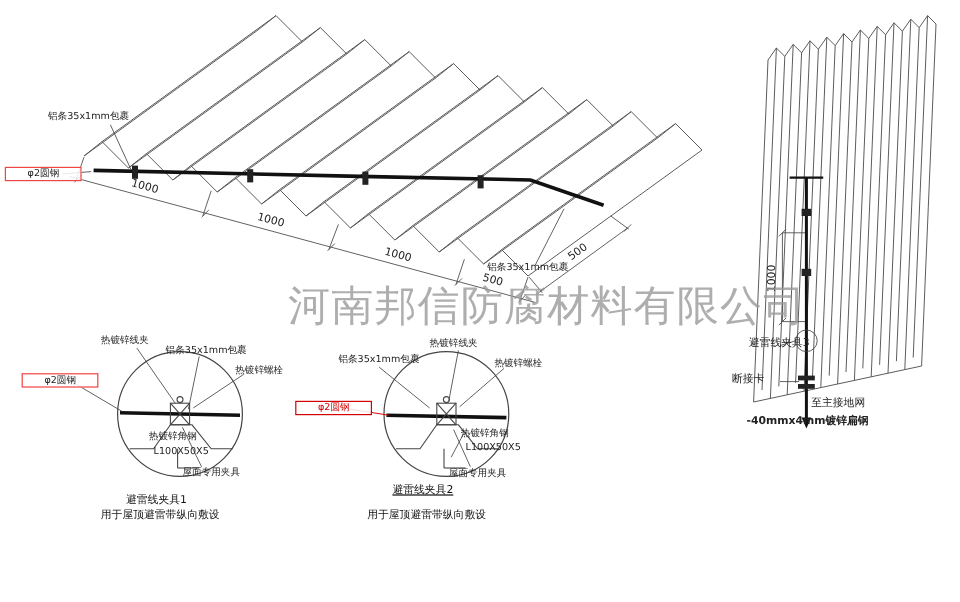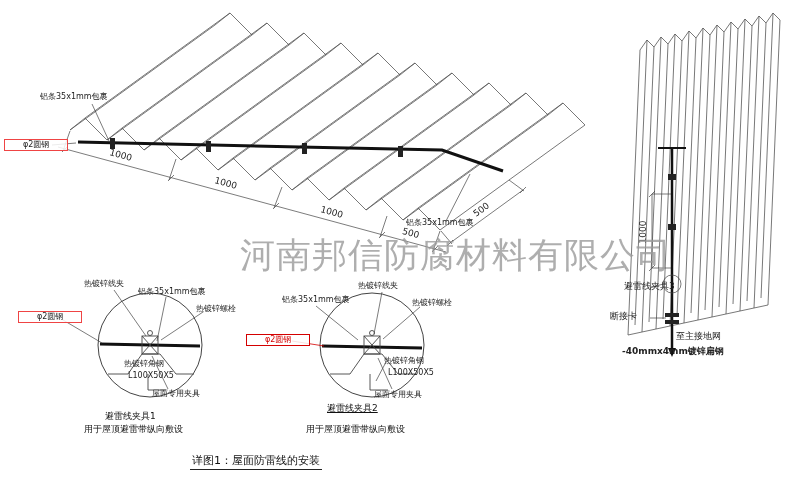--- a/index.html
+++ b/index.html
@@ -181,15 +181,14 @@
   <div class="lbl" style="left:388px;top:368px;">L100X50X5</div>
   <div class="lbl" style="left:374px;top:390px;">屋面专用夹具</div>
   <div class="dtitle" style="left:327px;top:402px;width:90px;text-decoration:underline;">避雷线夹具2</div>
   <div class="dtitle" style="left:306px;top:423px;width:132px;">用于屋顶避雷带纵向敷设</div>
 
   <div class="lbl lbl9" style="left:604px;top:281px;">避雷线夹具3</div>
   <div class="lbl lbl9" style="left:590px;top:311px;">断接卡</div>
   <div class="lbl lbl9" style="left:656px;top:331px;">至主接地网</div>
   <div class="lbl lbl9" style="left:602px;top:346px;font-weight:bold;">-40mmx4mm镀锌扁钢</div>
 
-  <div class="caption" style="left:190px;top:453px;">详图1：屋面防雷线的安装</div>
 
 </div>
 
 </body></html>

